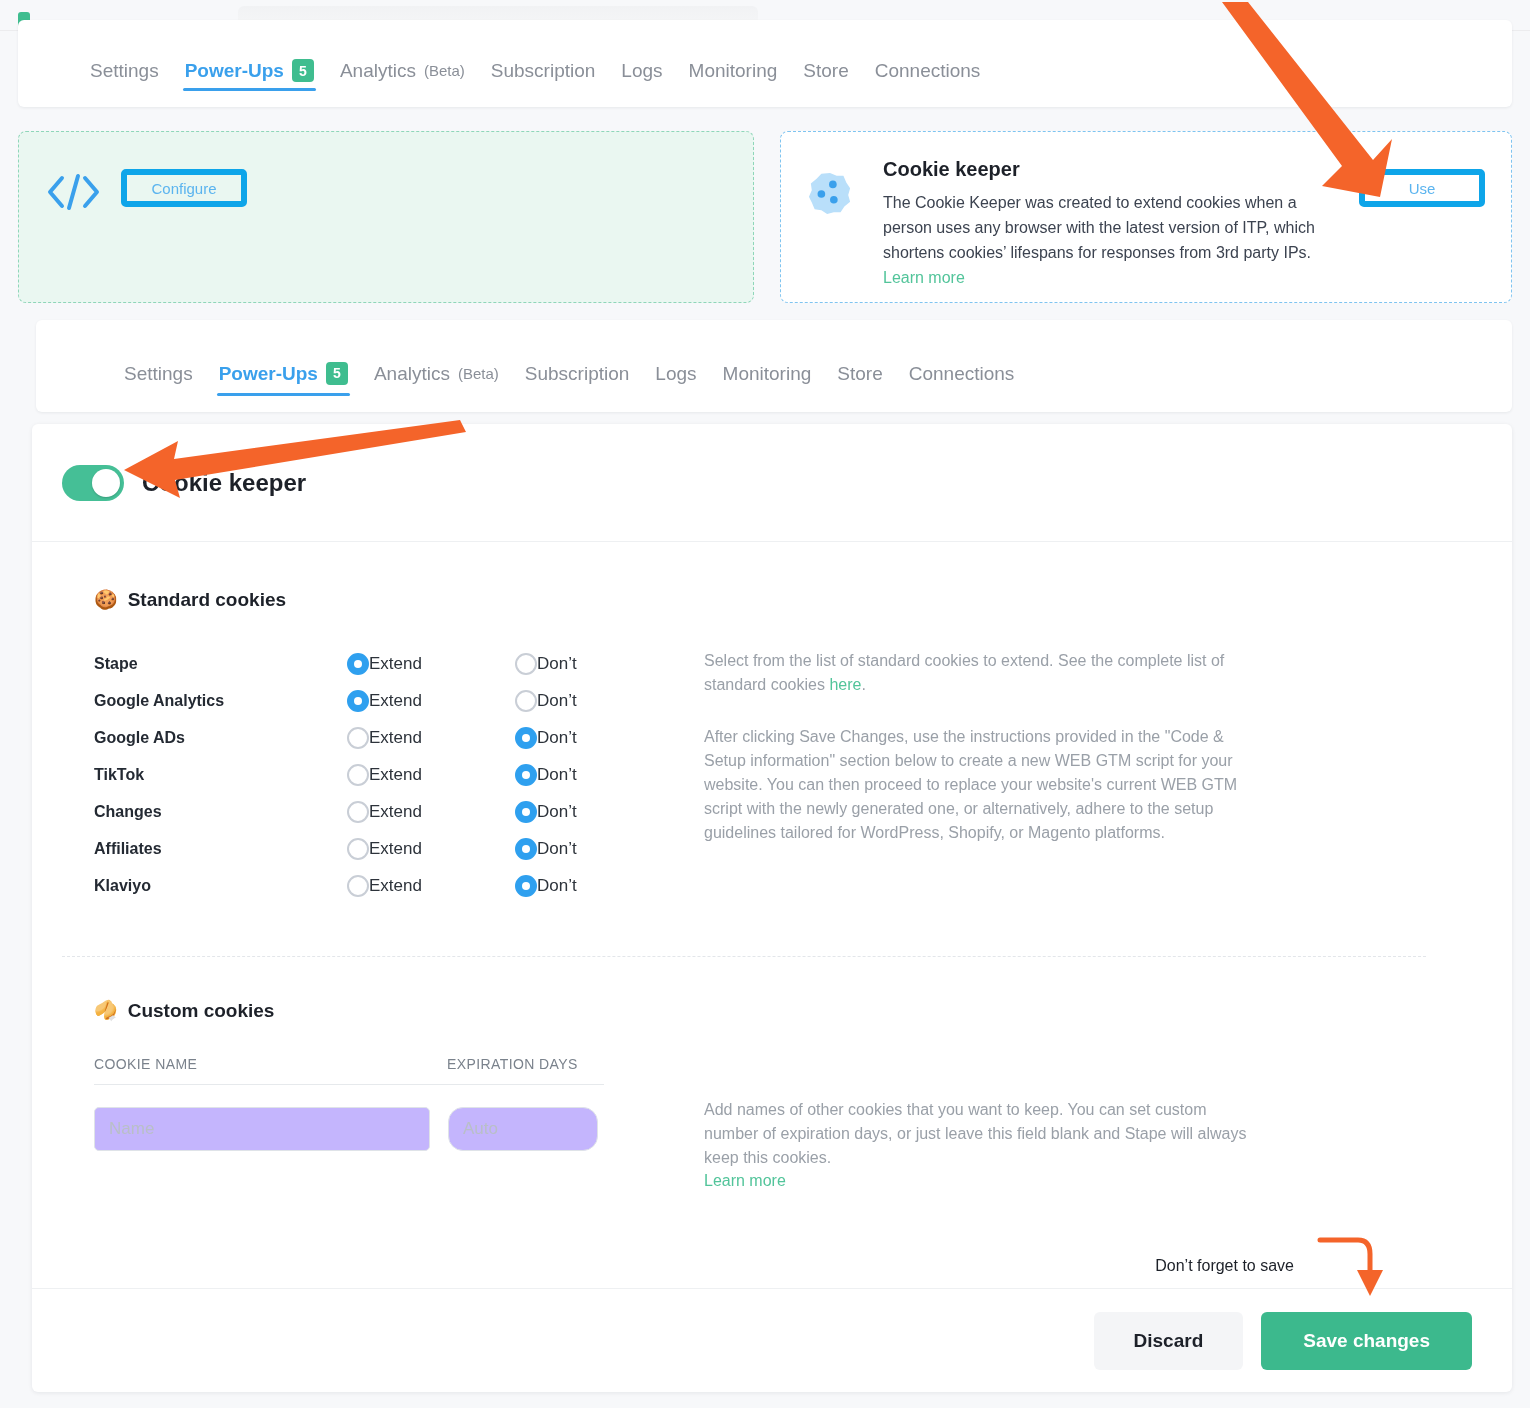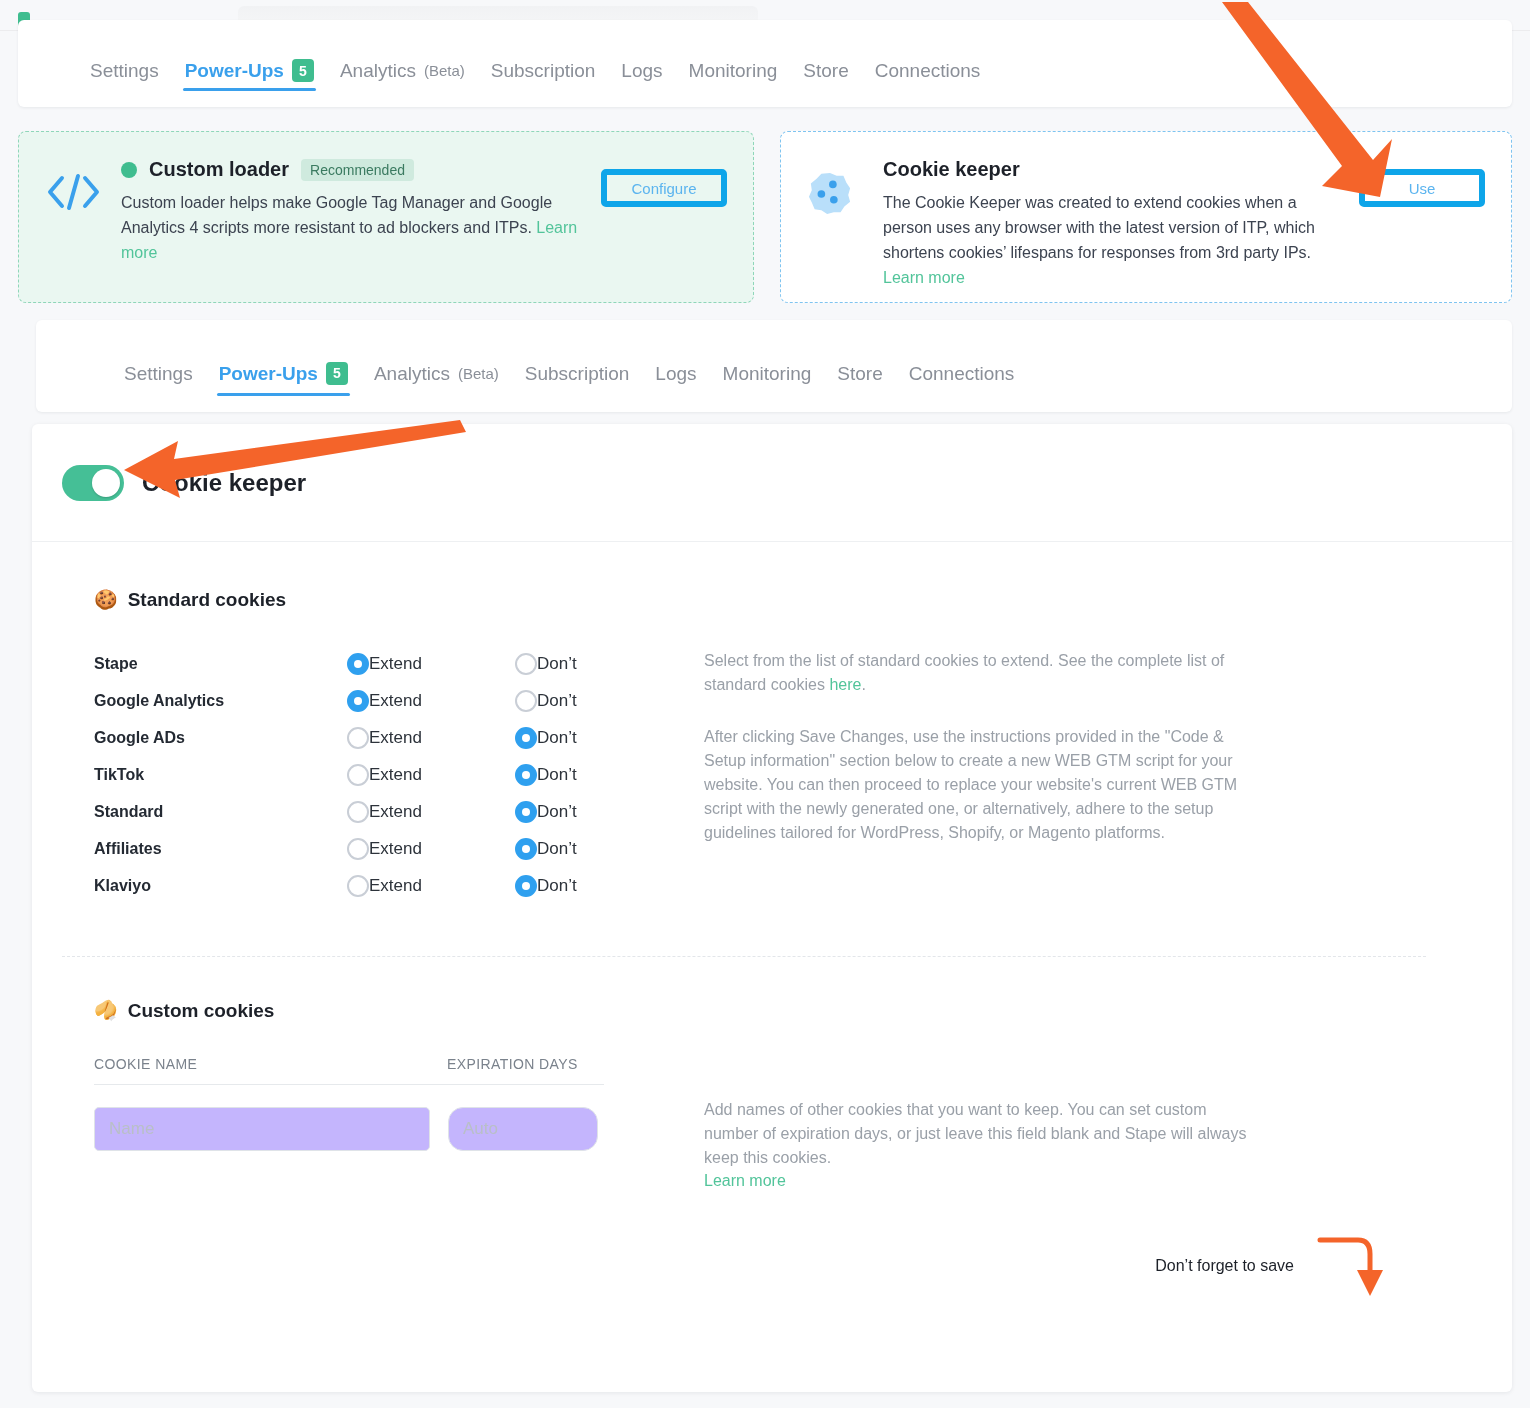--- a/index.html
+++ b/index.html
@@ -263,28 +263,20 @@
 
     <div class="card green">
       <div class="card-inner">
         <div class="card-icon">
           <svg class="code-ico" width="56" height="44" viewBox="0 0 56 44" fill="none" stroke="#3aa0ec" stroke-width="4" stroke-linecap="round" stroke-linejoin="round">
             <polyline points="17,8 5,22 17,36"></polyline>
             <line x1="33" y1="6" x2="24" y2="38"></line>
             <polyline points="40,8 52,22 40,36"></polyline>
           </svg>
         </div>
-        <div class="card-body">
-          <div class="card-title-row">
-            <span class="green-dot"></span>
-            <span class="card-title">Custom loader</span>
-            <span class="rec-badge">Recommended</span>
-          </div>
-          <div class="card-desc"><span>Custom loader helps make Google Tag Manager and Google Analytics 4 scripts more resistant to ad blockers and ITPs. </span><a class="link-green">Learn more</a></div>
-        </div>
         <div class="card-action">
           <button class="btn-outline">Configure</button>
         </div>
       </div>
     </div>
 
     <div class="card blue">
       <div class="card-inner">
         <div class="card-icon">
           <svg class="cookie-ico" viewBox="0 0 48 48" fill="none">
@@ -400,21 +392,21 @@
               <span class="radio"></span>
               <span class="radio-lbl">Extend</span>
             </label>
             <label class="radio-opt">
               <span class="radio on"></span>
               <span class="radio-lbl">Don’t</span>
             </label>
           </div>
 
           <div class="cookie-row">
-            <div class="cookie-name">Standard</div>
+            <div class="cookie-name">Changes</div>
             <label class="radio-opt">
               <span class="radio"></span>
               <span class="radio-lbl">Extend</span>
             </label>
             <label class="radio-opt">
               <span class="radio on"></span>
               <span class="radio-lbl">Don’t</span>
             </label>
           </div>
 
@@ -473,20 +465,24 @@
 
         <div class="col-right" style="padding-top:76px">
           <div class="helper">Add names of other cookies that you want to keep. You can set custom number of expiration days, or just leave this field blank and Stape will always keep this cookies.</div>
           <div style="margin-top:2px"><a class="link-green" style="font-size:16px">Learn more</a></div>
         </div>
       </div>
     </div>
 
     <div class="save-note">Don’t forget to save</div>
 
+    <div class="footer">
+      <button class="btn-discard">Discard</button>
+      <button class="btn-save">Save changes</button>
+    </div>
   </div>
 
   <svg class="anno" viewBox="0 0 1530 1408">
 
     <g fill="#f4642a">
       <polygon points="1222,2 1248,2 1373,160 1392,139 1380,197 1322,186 1342,166"></polygon>
     </g>
 
     <g fill="#f4642a">
       <polygon points="460,420 466,432 175,480 180,498 124,470 178,441 174,459"></polygon>

